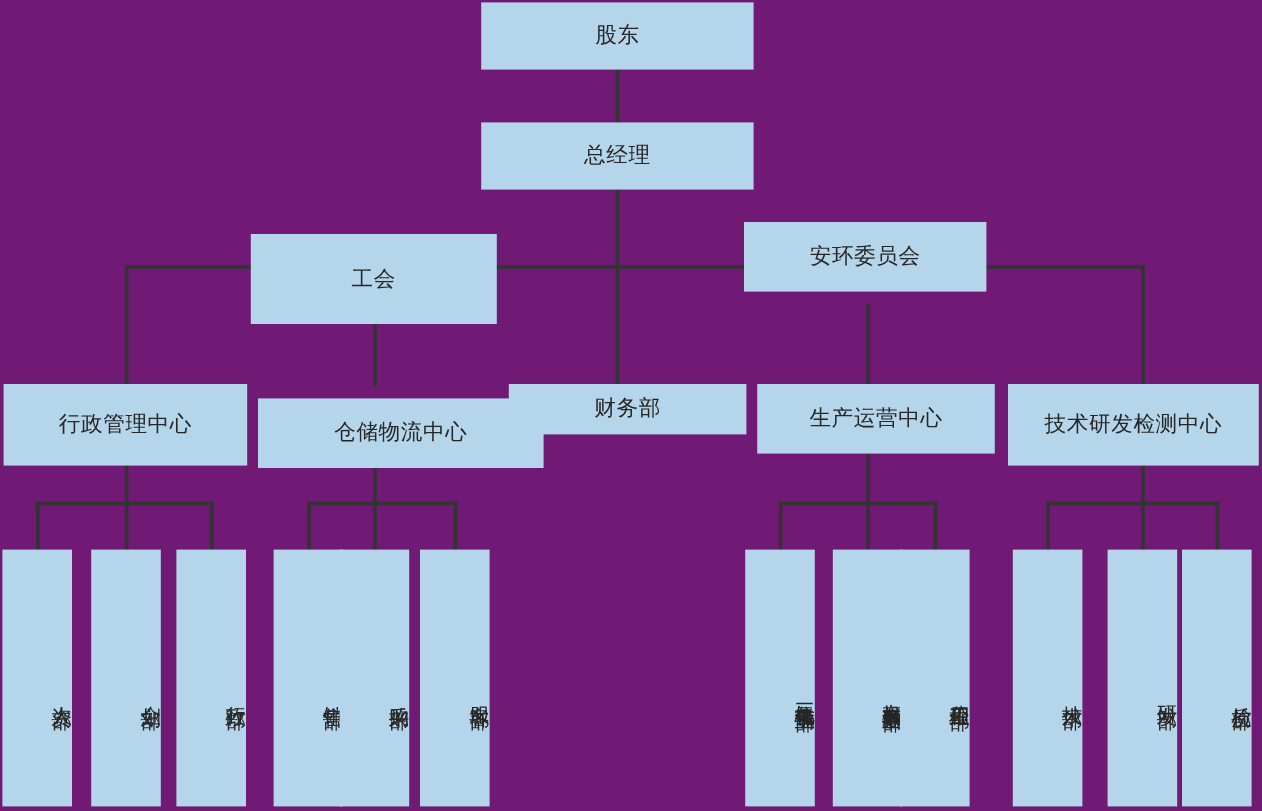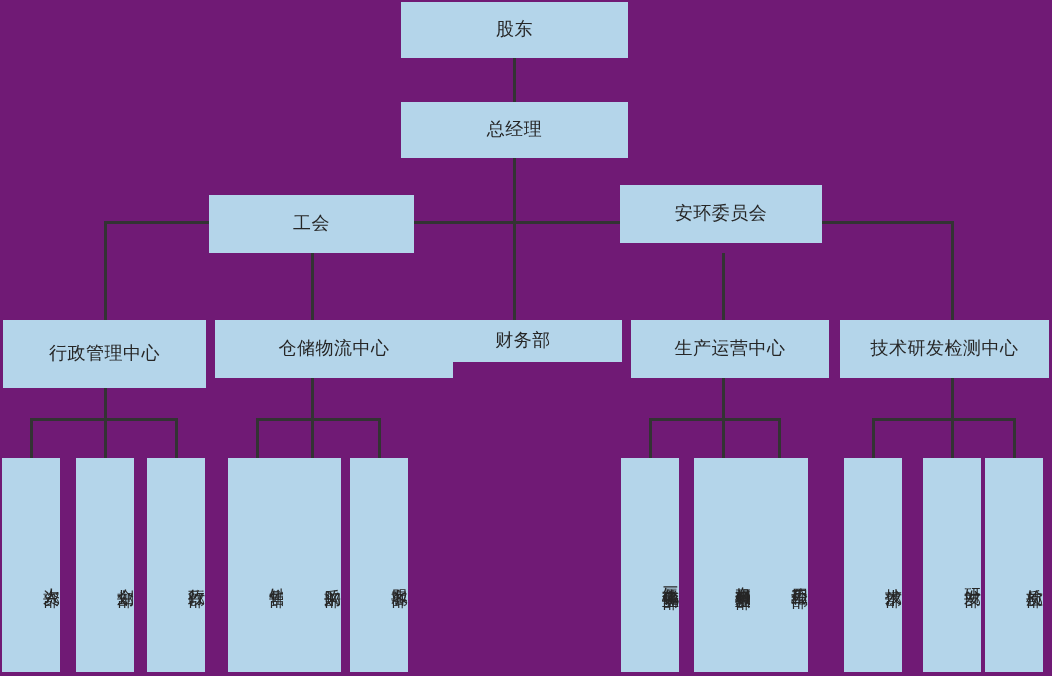--- a/index.html
+++ b/index.html
@@ -97,45 +97,45 @@
   <div class="conn v" style="left:1013px; top:418px; height:42px;"></div>
 
   <div class="node horiz" style="left:401px; top:2px; width:227px; height:56px;">
     <span>股东</span>
   </div>
 
   <div class="node horiz" style="left:401px; top:102px; width:227px; height:56px;text-align:center;">
     <span>总经理</span>
   </div>
 
-  <div class="node horiz" style="left:209px; top:195px; width:205px; height:58px;">
+  <div class="node horiz" style="left:209px; top:195px; width:205px; height:75px;">
     <span>工会</span>
   </div>
 
   <div class="node horiz" style="left:620px; top:185px; width:202px; height:58px;">
     <span>安环委员会</span>
   </div>
 
   <div class="node horiz" style="left:3px; top:320px; width:203px; height:68px;">
     <span>行政管理中心</span>
   </div>
 
-  <div class="node horiz" style="left:215px; top:320px; width:238px; height:58px;">
+  <div class="node horiz" style="left:215px; top:332px; width:238px; height:58px;">
     <span>仓储物流中心</span>
   </div>
 
   <div class="node horiz" style="left:424px; top:320px; width:198px; height:42px;">
     <span>财务部</span>
   </div>
 
   <div class="node horiz" style="left:631px; top:320px; width:198px; height:58px;">
     <span>生产运营中心</span>
   </div>
 
-  <div class="node horiz" style="left:840px; top:320px; width:209px; height:58px;">
+  <div class="node horiz" style="left:840px; top:320px; width:209px; height:68px;">
     <span>技术研发检测中心</span>
   </div>
 
   <div class="node vert" style="left:2px; top:458px; width:58px; height:214px;">
     <span>人资部</span>
   </div>
 
   <div class="node vert" style="left:76px; top:458px; width:58px; height:214px;">
     <span>企划部</span>
   </div>

